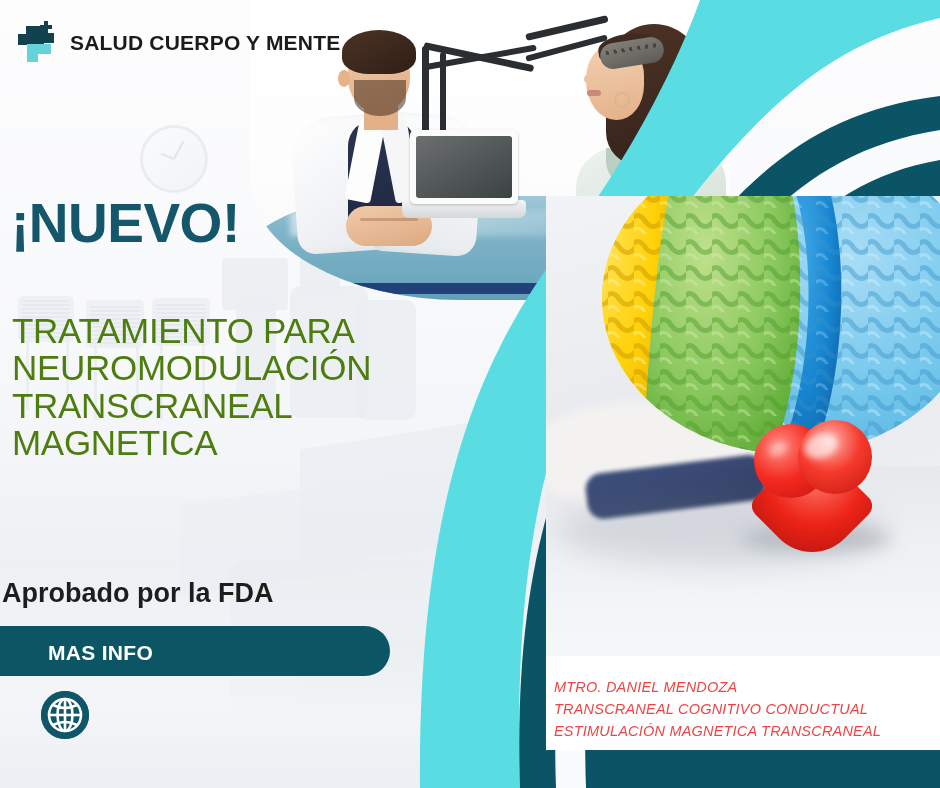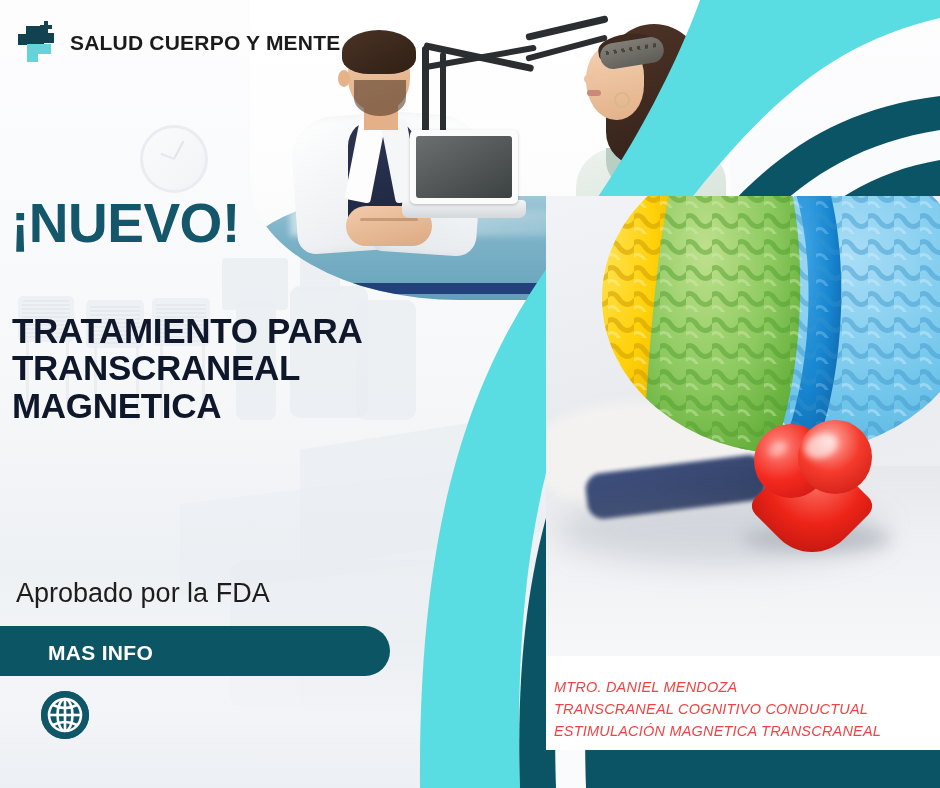--- a/index.html
+++ b/index.html
@@ -156,24 +156,24 @@
 
   
   .logo{position:absolute;left:14px;top:20px;display:flex;align-items:center;gap:10px;}
   .logo-mark{position:relative;width:46px;height:46px;}
   .logo-name{font-size:21px;font-weight:bold;letter-spacing:.2px;color:#1b1b1b;white-space:nowrap;}
 
   .nuevo{position:absolute;left:11px;top:196px;font-size:55px;font-weight:bold;
     color:#14566a;letter-spacing:-.5px;line-height:1;}
 
   .headline{position:absolute;left:12px;top:312px;width:430px;
-    font-size:35px;font-weight:bold;line-height:1.07;color:#0f172a;letter-spacing:-.3px;}
+    font-size:35px;font-weight:normal;line-height:1.07;color:#4d7c0f;letter-spacing:-.3px;}
   .headline div{white-space:nowrap;}
 
-  .fda{position:absolute;left:16px;top:578px;font-size:27px;color:#1d1d1d;font-weight:400;}
+  .fda{position:absolute;left:2px;top:578px;font-size:27px;color:#1d1d1d;font-weight:700;}
 
   .masinfo-bar{position:absolute;left:0;top:626px;width:390px;height:50px;
     background:#0c5565;border-radius:0 26px 26px 0;}
   .masinfo-label{position:absolute;left:48px;top:641px;font-size:21px;font-weight:bold;color:#ffffff;
     letter-spacing:.3px;}
 
   .globe{position:absolute;left:41px;top:691px;width:48px;height:48px;border-radius:50%;
     background:#0f5668;}
   .contact{position:absolute;left:103px;top:681px;font-size:19px;font-weight:bold;color:#141414;
     line-height:1.34;}
@@ -401,20 +401,21 @@
         <rect x="26" y="5" width="12" height="4" fill="#12424F"></rect>
       </svg>
     </span>
     <span class="logo-name">SALUD CUERPO Y MENTE</span>
   </div>
 
   <div class="nuevo">¡NUEVO!</div>
 
   <div class="headline">
     <div>TRATAMIENTO PARA</div>
+    <div>NEUROMODULACIÓN</div>
     <div>TRANSCRANEAL</div>
     <div>MAGNETICA</div>
   </div>
 
   <div class="fda">Aprobado por la FDA</div>
 
   <div class="masinfo-bar"></div>
   <div class="masinfo-label">MAS INFO</div>
 
   <span class="globe">

